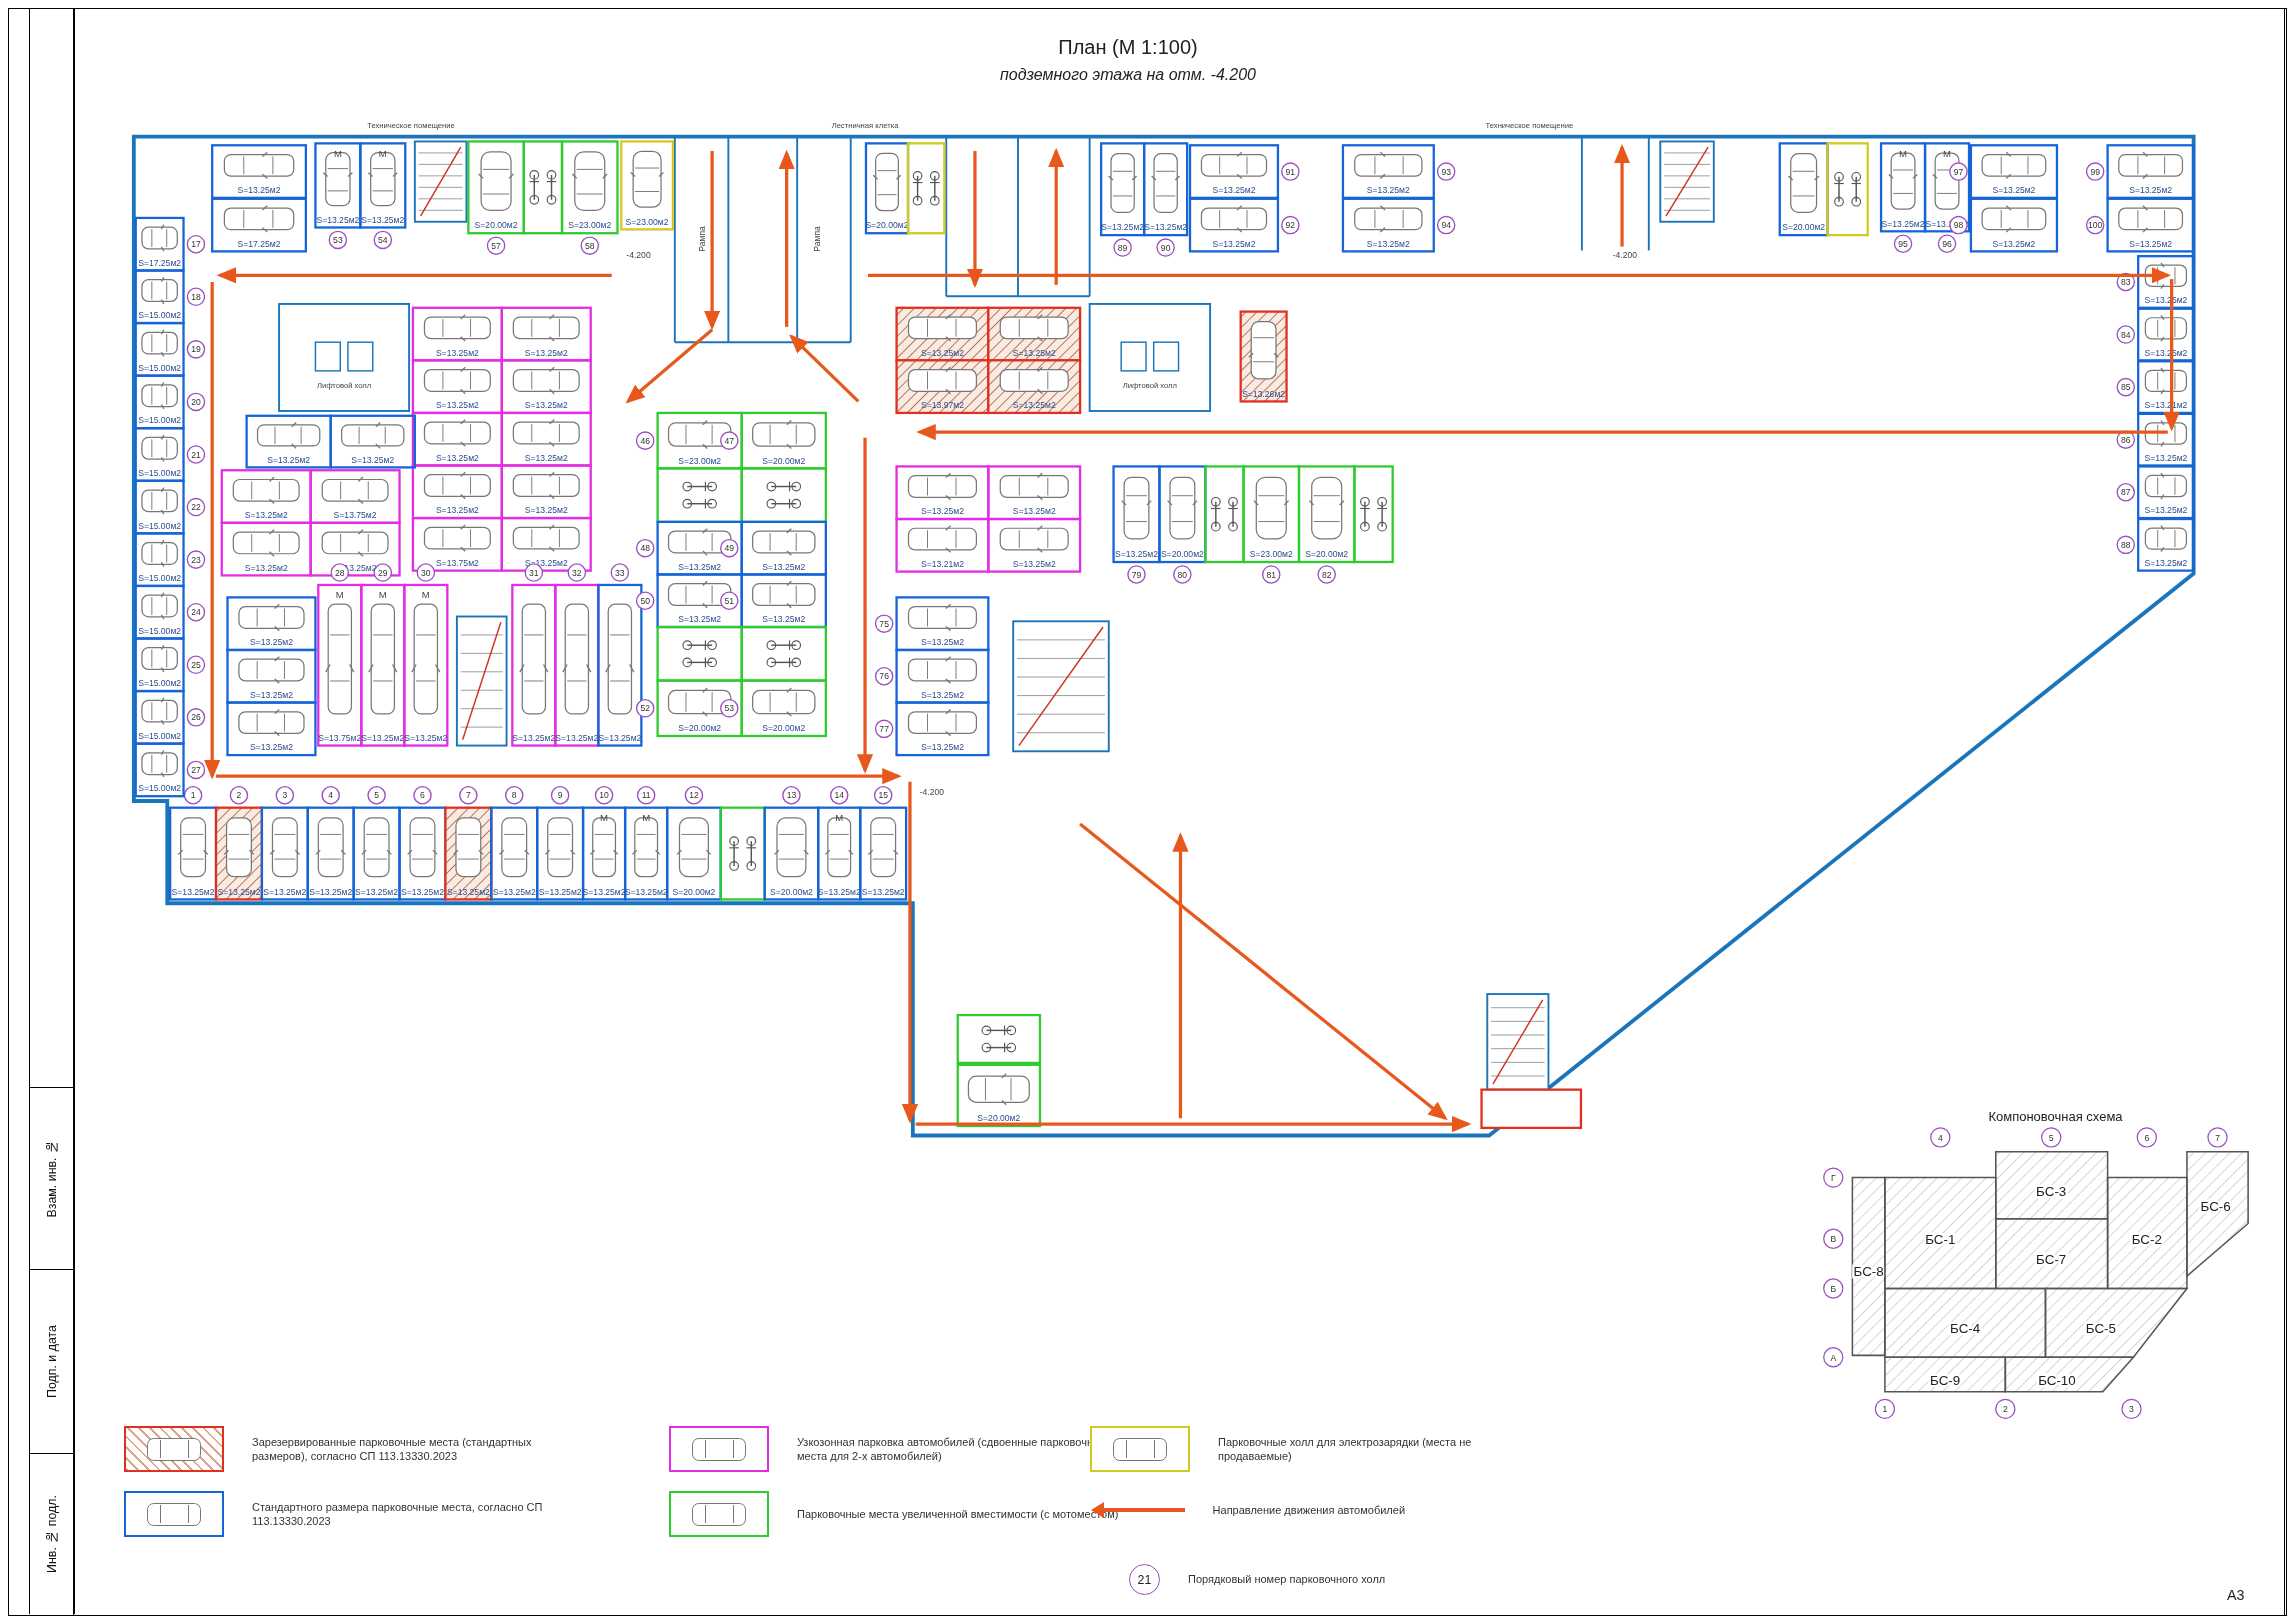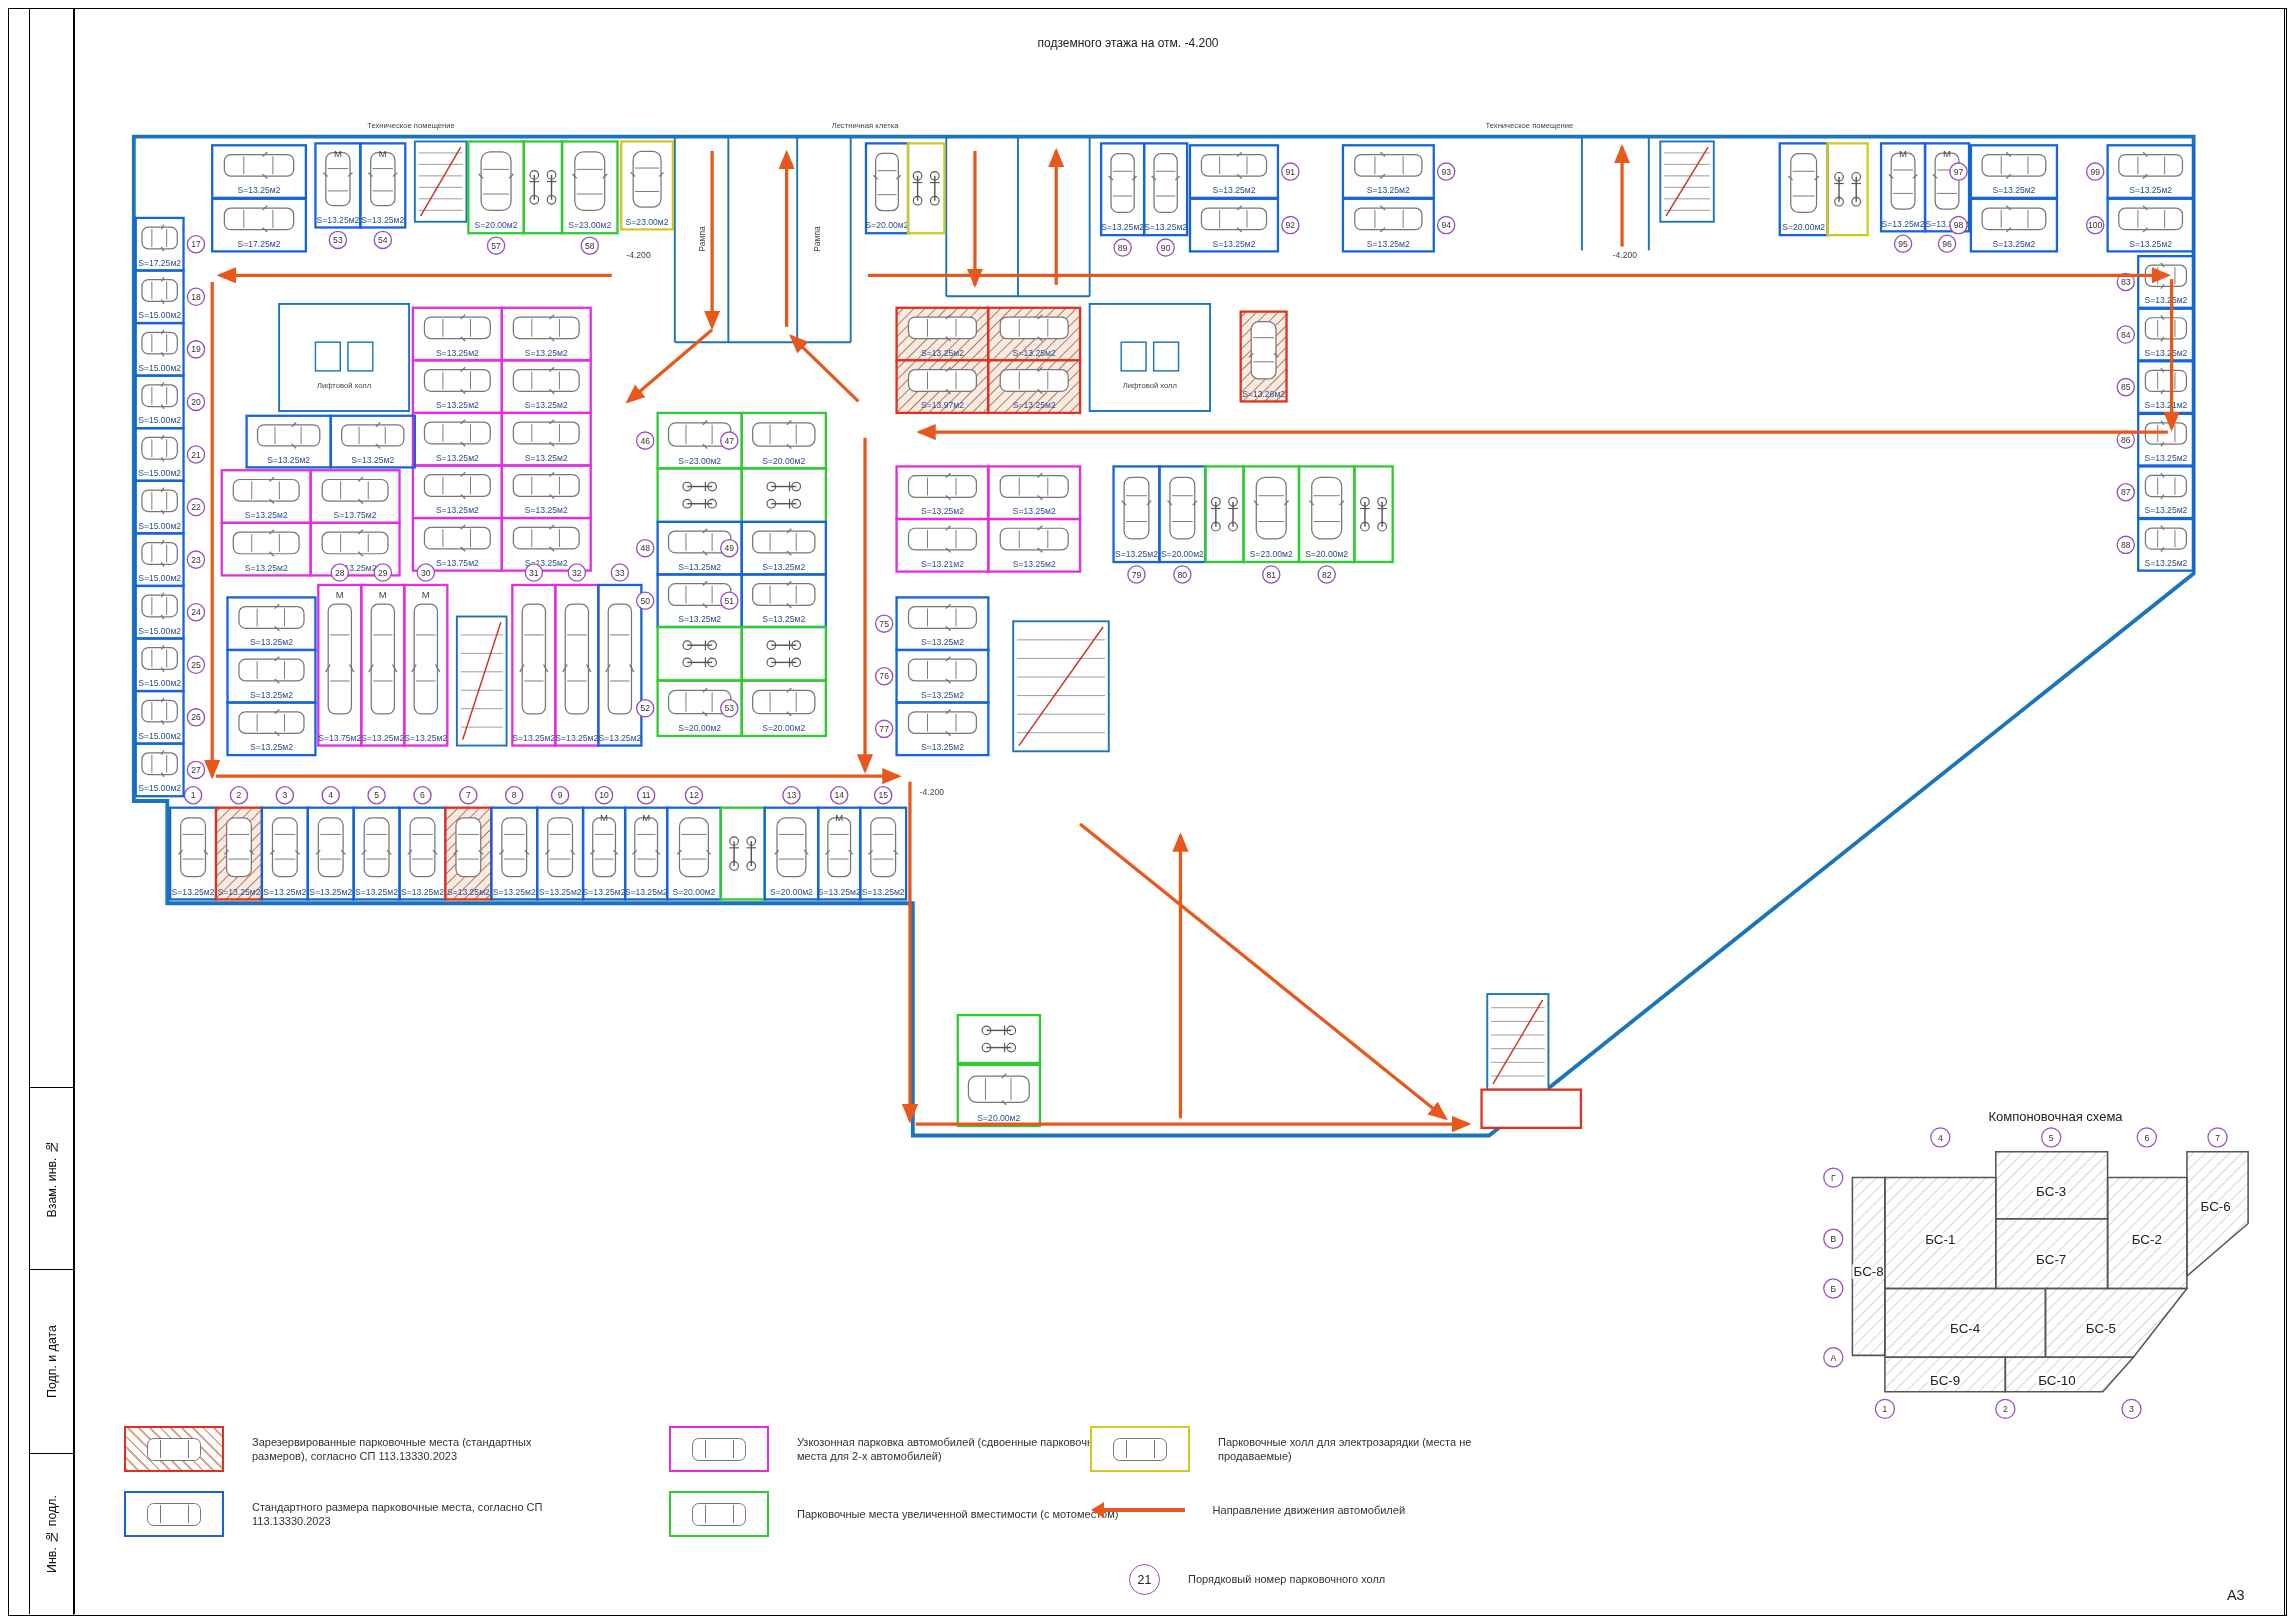--- a/index.html
+++ b/index.html
@@ -7,21 +7,21 @@
        font-family:"Liberation Sans",sans-serif;overflow:hidden;color:#222;}
   #plan-svg{position:absolute;left:0;top:0;}
   #plan-svg text{font-family:"Liberation Sans",sans-serif;}
   .outer-border{position:absolute;left:7.6px;top:7.6px;width:2277px;height:1606px;border:1px solid #000;}
   .main-frame{position:absolute;left:73px;top:7.6px;width:2210px;height:1606px;border:1.9px solid #000;}
   .stamp-strip{position:absolute;left:29px;top:7.6px;width:44px;height:1606px;border-left:1.4px solid #000;border-right:1.4px solid #000;}
   .stamp-cell{position:absolute;left:0;width:100%;border-top:1.4px solid #000;display:flex;align-items:center;justify-content:center;}
   .stamp-cell span{writing-mode:vertical-rl;transform:rotate(180deg);font-size:12.4px;color:#111;white-space:nowrap;}
   .drawing-title{position:absolute;left:803px;top:36px;width:650px;text-align:center;}
   .drawing-title .l1{font-size:20px;}
-  .drawing-title .l2{font-size:12px;margin-top:0;}
+  .drawing-title .l2{font-size:16px;margin-top:7px;font-style:italic;}
   .scheme-title{position:absolute;left:1874px;top:1109px;width:363px;text-align:center;font-size:13px;}
   .format-label{position:absolute;left:2227px;top:1587px;font-size:14.3px;font-weight:normal;}
   .lg-item{position:absolute;display:flex;align-items:center;gap:28px;width:535px;}
   .swatch{width:96px;height:42px;border:2.9px solid #888;display:flex;align-items:center;justify-content:center;flex:0 0 auto;background:#fff;position:relative;}
   .swatch.hatched{background:repeating-linear-gradient(45deg,#e0a58d 0 1.9px,rgba(0,0,0,0) 1.9px 7.6px);}
   .mini-car{width:52px;height:21px;border:1.4px solid #777;border-radius:6.7px;position:relative;background:#fff;}
   .mini-car::before,.mini-car::after{content:"";position:absolute;top:1.9px;bottom:1.9px;width:0;border-left:1px solid #777;}
   .mini-car::before{left:11.5px}.mini-car::after{right:11.5px}
   .lg-arrow{width:82px;height:3.8px;background:#e8581c;position:relative;flex:0 0 auto;margin-left:7.6px;}
   .lg-arrow::before{content:"";position:absolute;left:-11.5px;top:-6.7px;border-right:13.4px solid #e8581c;border-top:8.6px solid transparent;border-bottom:8.6px solid transparent;}
@@ -1482,20 +1482,21 @@
   </div>
   <div class="stamp-cell" style="top:1261px;height:184px">
     <span>Подп. и дата</span>
   </div>
   <div class="stamp-cell" style="top:1445px;height:161px">
     <span>Инв. № подл.</span>
   </div>
 </div>
 
 <div class="drawing-title">
+  <div class="l1">План (М 1:100)</div>
   <div class="l2">подземного этажа на отм. -4.200</div>
 </div>
 
 <div class="scheme-title">Компоновочная схема</div>
 
 <div class="format-label">А3</div>
 
 <div class="lg-item" style="left:124px;top:1426px">
   <span class="swatch hatched" style="border-color: rgb(224, 48, 32);">
       <span class="mini-car"></span>

